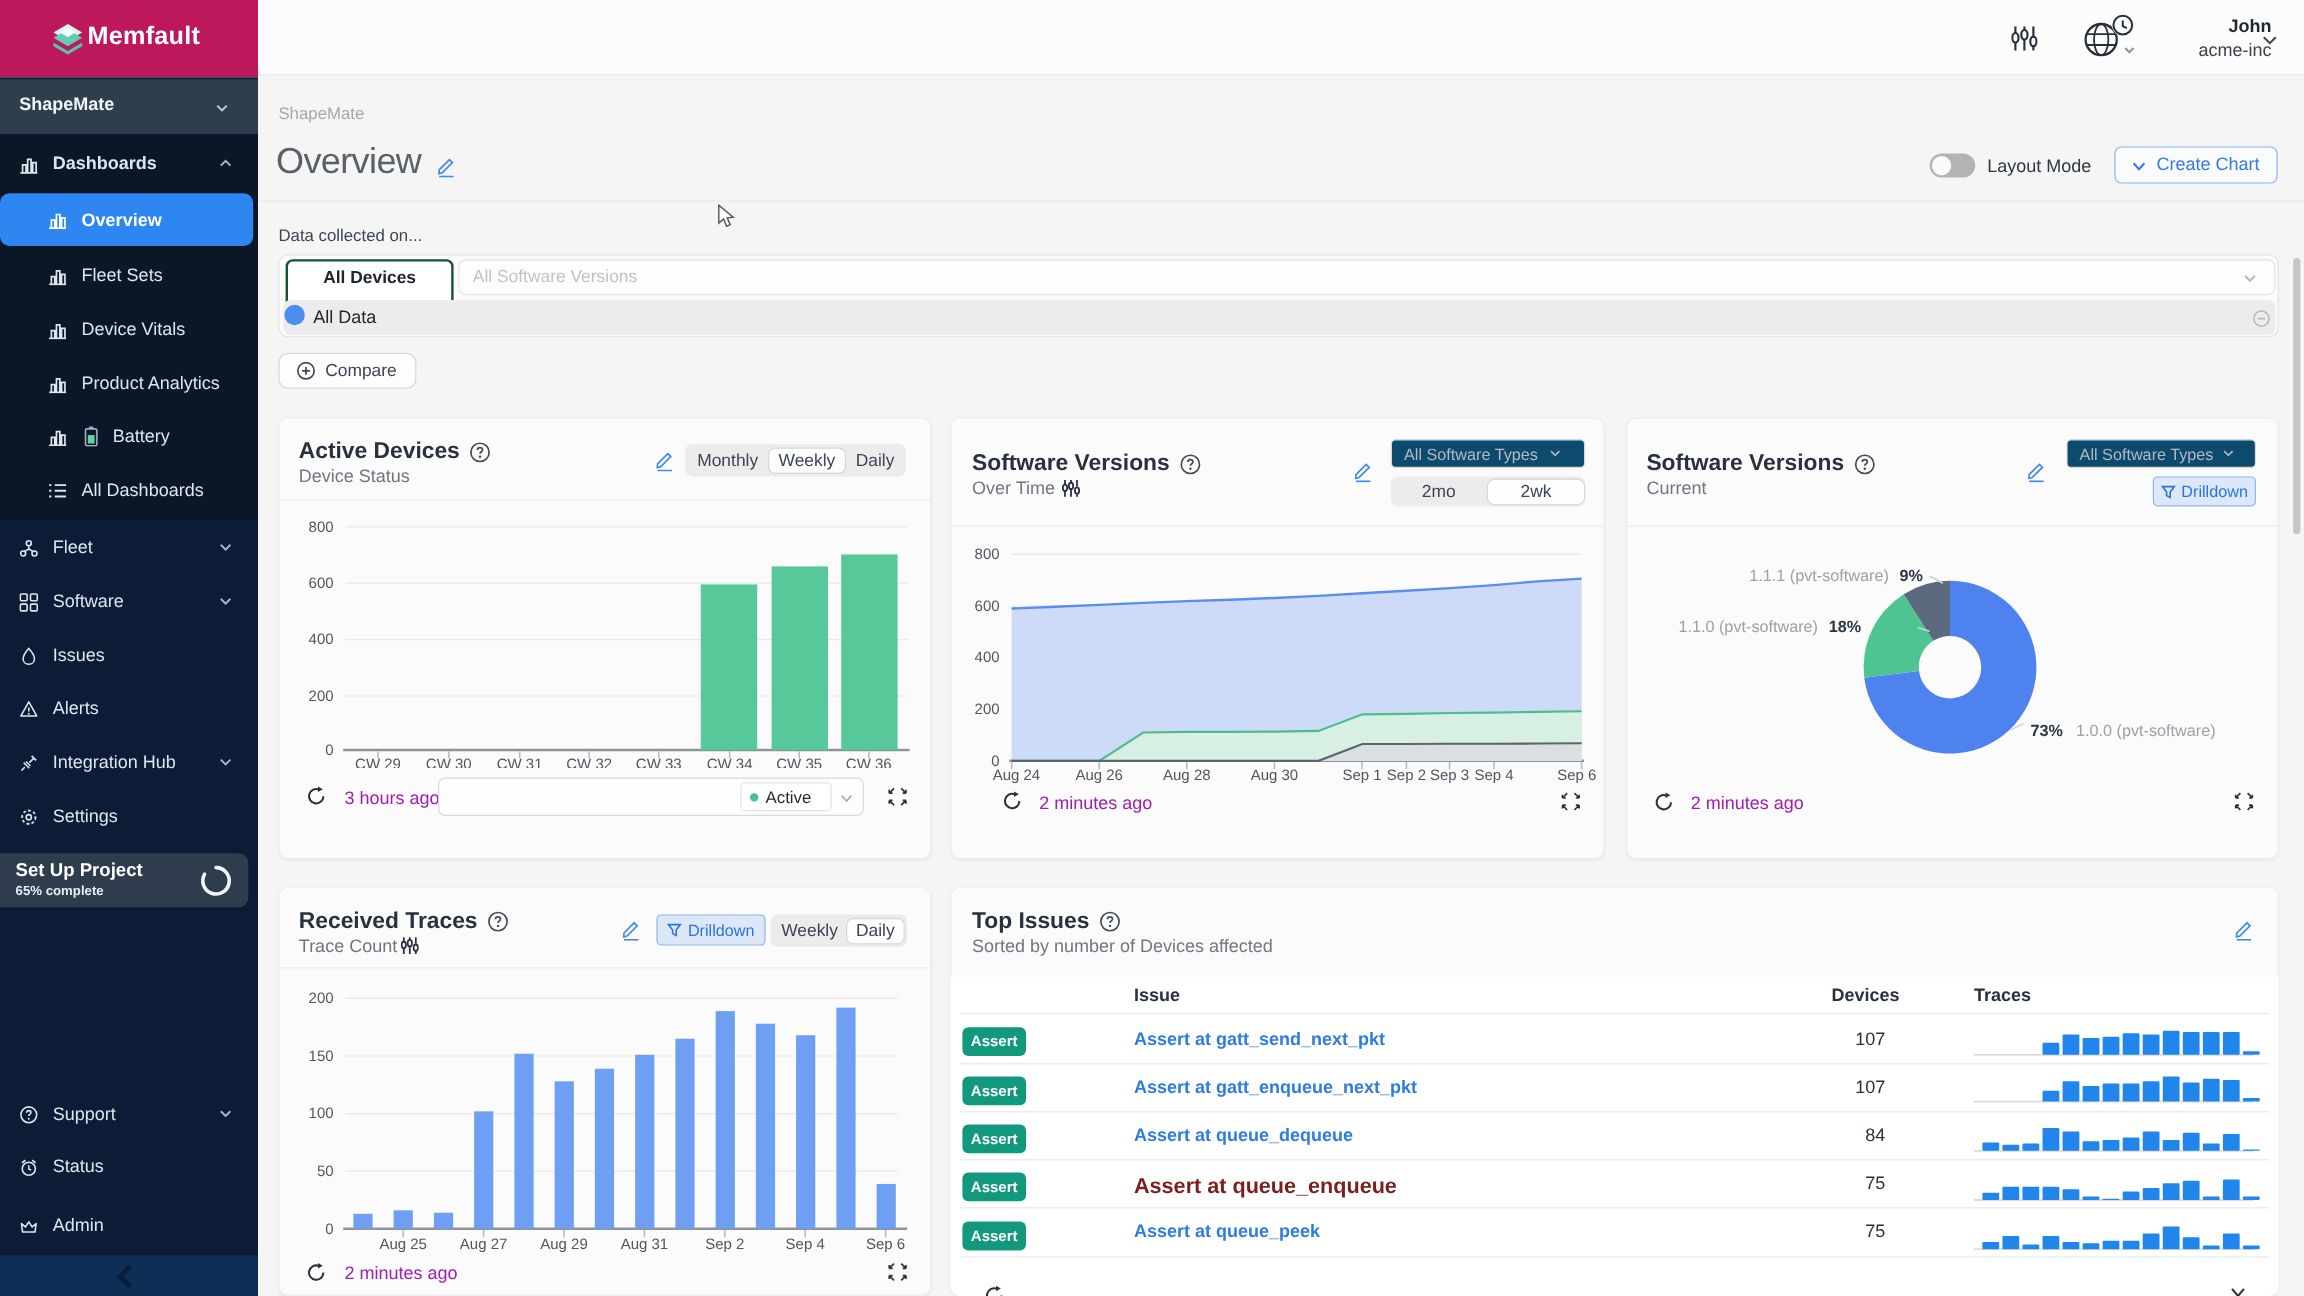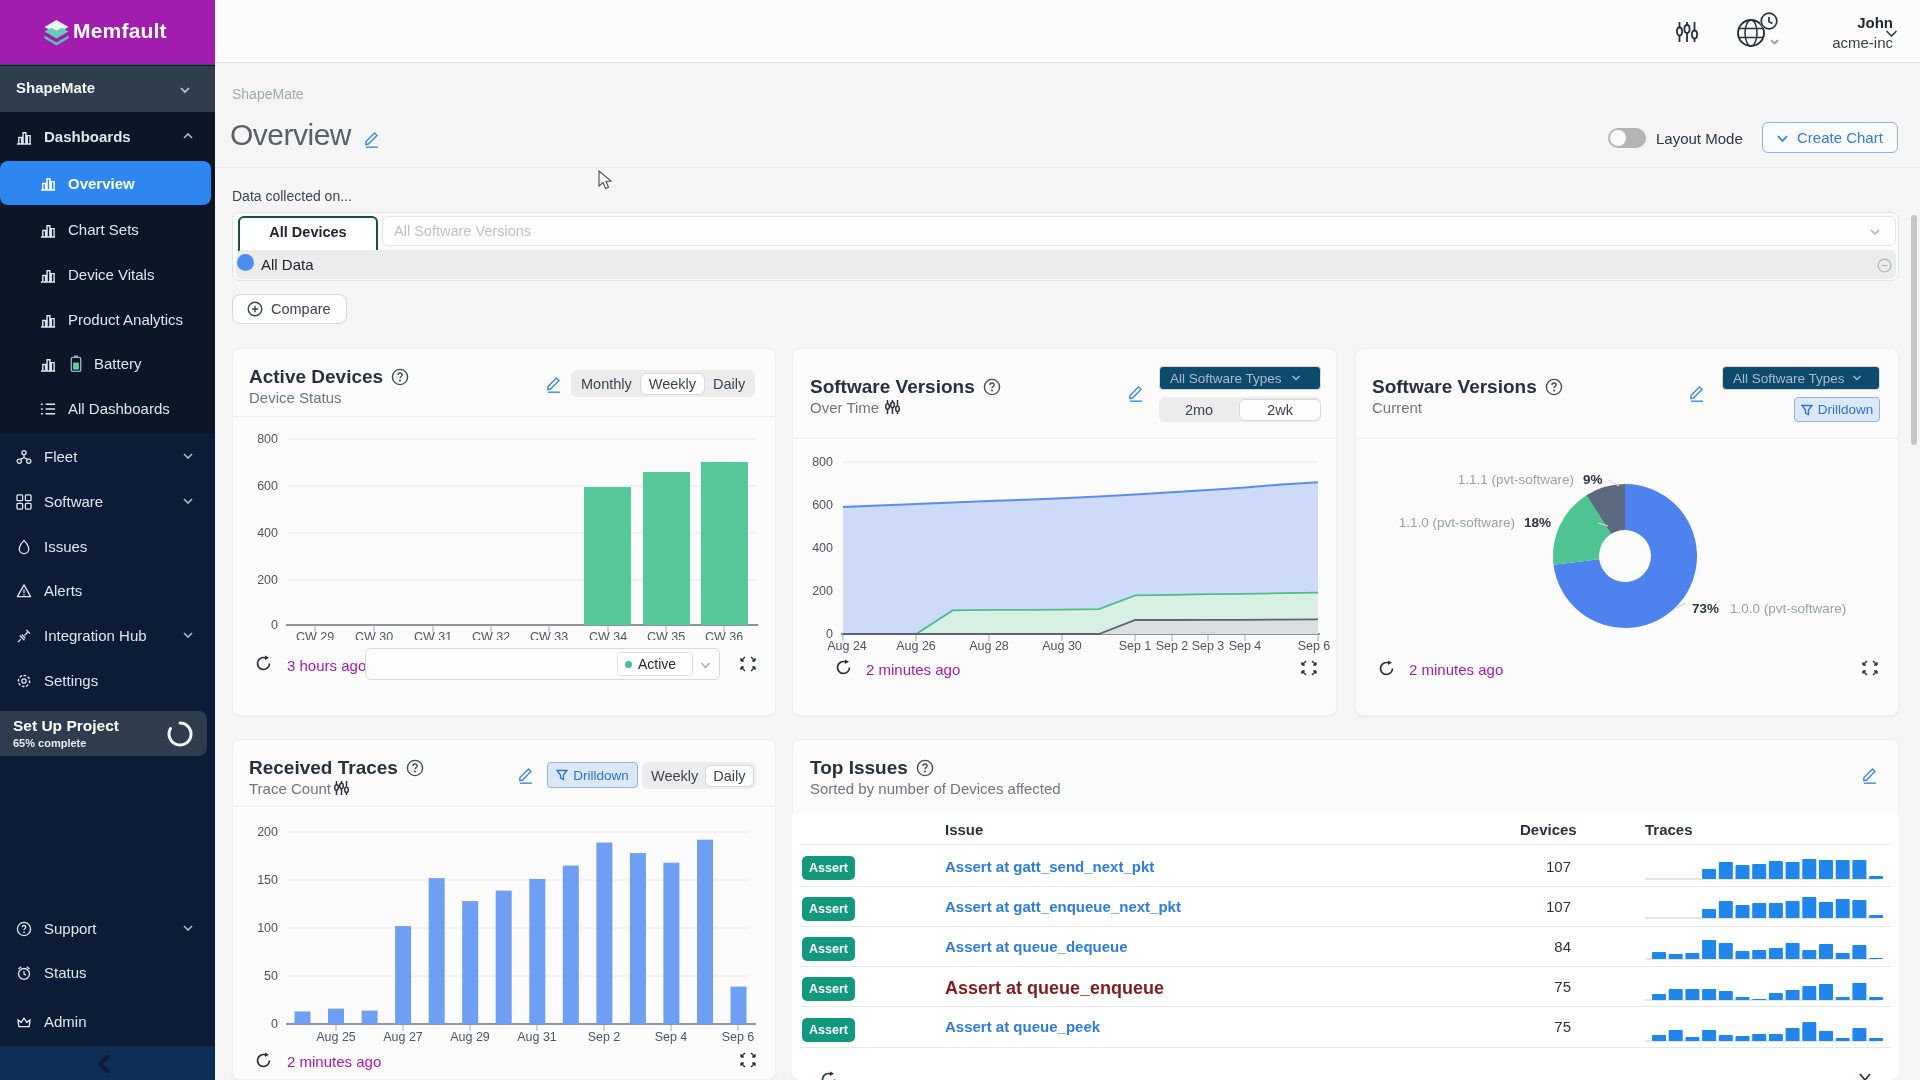--- a/index.html
+++ b/index.html
@@ -1,21 +1,21 @@
 <!DOCTYPE html>
 <html><head>
 <meta charset="utf-8">
 <style>
 * { margin:0; padding:0; box-sizing:border-box; }
 html,body { width:1920px; height:1080px; overflow:hidden; font-family:"Liberation Sans", sans-serif; background:#f5f5f6; }
 .abs { position:absolute; }
 #root { position:relative; width:1920px; height:1080px; }
 
 #sidebar { left:0; top:0; width:215px; height:1080px; background:#0c1c36; }
-#sb-head { left:0; top:0; width:215px; height:65px; background:#a21caf; border-bottom:1px solid #45525e; }
+#sb-head { left:0; top:0; width:215px; height:65px; background:#be185d; border-bottom:1px solid #45525e; }
 #sb-proj { left:0; top:66px; width:215px; height:46px; background:#2f3e4c; }
 #sb-dash { left:0; top:112px; width:215px; height:321px; background:#0b1627; }
 .sb-item { position:absolute; left:0; width:215px; height:45px; color:#dfe5ec; font-size:15px; display:flex; align-items:center; white-space:nowrap; }
 .sb-item .ic, #sb-active .ic { margin-left:16px; width:16px; height:16px; flex:none; }
 .sb-item .ic2, #sb-active .ic2 { margin-left:40px; width:16px; height:16px; flex:none; }
 .sb-item span, #sb-active span { margin-left:12px; }
 .sb-chev { position:absolute; right:21px; top:16px; }
 #sb-active { left:0; top:161px; width:211px; height:44px; background:#2e86f0; border-radius:8px; color:#fff; display:flex; align-items:center; font-size:15px; font-weight:bold; white-space:nowrap; }
 #setup { left:0; top:711px; width:207px; height:45px; background:#2e3c4e; border-radius:0 8px 8px 0; color:#fff; }
 #sb-bottom { left:0; top:1046px; width:215px; height:34px; background:#0f2e55; }
@@ -67,21 +67,21 @@
   <div class="abs" id="sb-active">
     <svg class="ic2" viewBox="0 0 17 17">
         <path d="M1 16 H16 M3 16 V9 H6 V16 M7.5 16 V4 H10.5 V16 M12 16 V7 H15 V16" stroke="#fff" stroke-width="1.5" fill="none"></path>
       </svg>
     <span>Overview</span>
   </div>
   <div class="sb-item" style="top:207px">
     <svg class="ic2" viewBox="0 0 17 17">
         <path d="M1 16 H16 M3 16 V9 H6 V16 M7.5 16 V4 H10.5 V16 M12 16 V7 H15 V16" stroke="#dfe5ec" stroke-width="1.5" fill="none"></path>
       </svg>
-    <span>Chart Sets</span>
+    <span>Fleet Sets</span>
   </div>
   <div class="sb-item" style="top:252px">
     <svg class="ic2" viewBox="0 0 17 17">
         <path d="M1 16 H16 M3 16 V9 H6 V16 M7.5 16 V4 H10.5 V16 M12 16 V7 H15 V16" stroke="#dfe5ec" stroke-width="1.5" fill="none"></path>
       </svg>
     <span>Device Vitals</span>
   </div>
   <div class="sb-item" style="top:297px">
     <svg class="ic2" viewBox="0 0 17 17">
         <path d="M1 16 H16 M3 16 V9 H6 V16 M7.5 16 V4 H10.5 V16 M12 16 V7 H15 V16" stroke="#dfe5ec" stroke-width="1.5" fill="none"></path>
@@ -556,21 +556,21 @@
         <path d="M6.9 7 C6.9 5.7 7.8 5 9 5 C10.2 5 11.1 5.8 11.1 6.9 C11.1 8.4 9 8.5 9 10.2" stroke="#434b56" stroke-width="1.4" fill="none"></path>
         <circle cx="9" cy="12.6" r="1" fill="#434b56"></circle>
       </svg></div>
   <div class="csub" style="left:810px;top:780px">Sorted by number of Devices affected</div>
   <svg class="abs" style="left:1862px;top:766px" width="16" height="18" viewBox="0 0 16 18">
       <path d="M2 11.5 L10.5 3 L13 5.5 L4.5 14 L1.8 14.7 Z" fill="none" stroke="#4187ea" stroke-width="1.4"></path>
       <path d="M2 17.2 H14" stroke="#4187ea" stroke-width="1.4"></path>
     </svg>
   <div class="abs" style="left:792px;top:814px;width:1107px;height:266px;background:#fff;border-radius:0 0 8px 8px"></div>
   <div class="abs" style="left:945px;top:821px;font-size:15px;font-weight:bold;color:#28313d">Issue</div>
-  <div class="abs" style="left:1520px;top:821px;width:63px;text-align:left;font-size:15px;font-weight:bold;color:#28313d">Devices</div>
+  <div class="abs" style="left:1520px;top:821px;width:63px;text-align:right;font-size:15px;font-weight:bold;color:#28313d">Devices</div>
   <div class="abs" style="left:1645px;top:821px;font-size:15px;font-weight:bold;color:#28313d">Traces</div>
   <div class="abs" style="left:800px;top:844px;width:1091px;height:1px;background:#e9e9eb"></div>
   <div class="abs" style="left:800px;top:886px;width:1091px;height:1px;background:#e9e9eb"></div>
   <div class="abs" style="left:802px;top:856px;width:53px;height:24px;background:#12997d;border-radius:5px;color:#fff;font-size:12.5px;font-weight:bold;text-align:center;line-height:24px">Assert</div>
   <div class="abs" style="left:945px;top:858px;font-size:15px;font-weight:bold;color:#2e7ce0">Assert at gatt_send_next_pkt</div>
   <div class="abs" style="left:1520px;top:858px;width:51px;text-align:right;font-size:15px;color:#28313d">107</div>
   <svg class="abs" style="left:1645px;top:857px" width="240" height="26" viewBox="0 0 240 26">
       <line x1="0" y1="22" x2="233" y2="22" stroke="#d9dbde" stroke-width="1.5"></line>
       <g fill="#2186eb">
         <rect x="57.1" y="12" width="14" height="10" rx="1"></rect>

